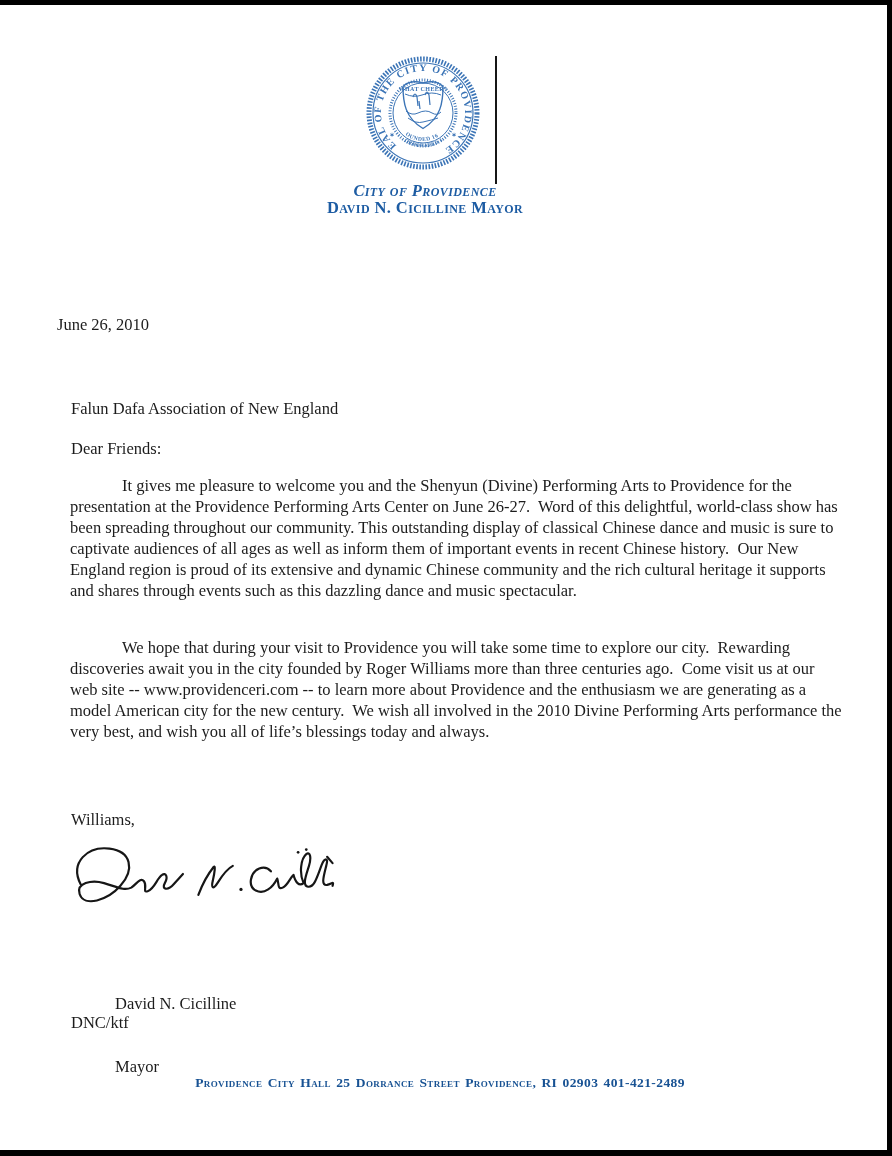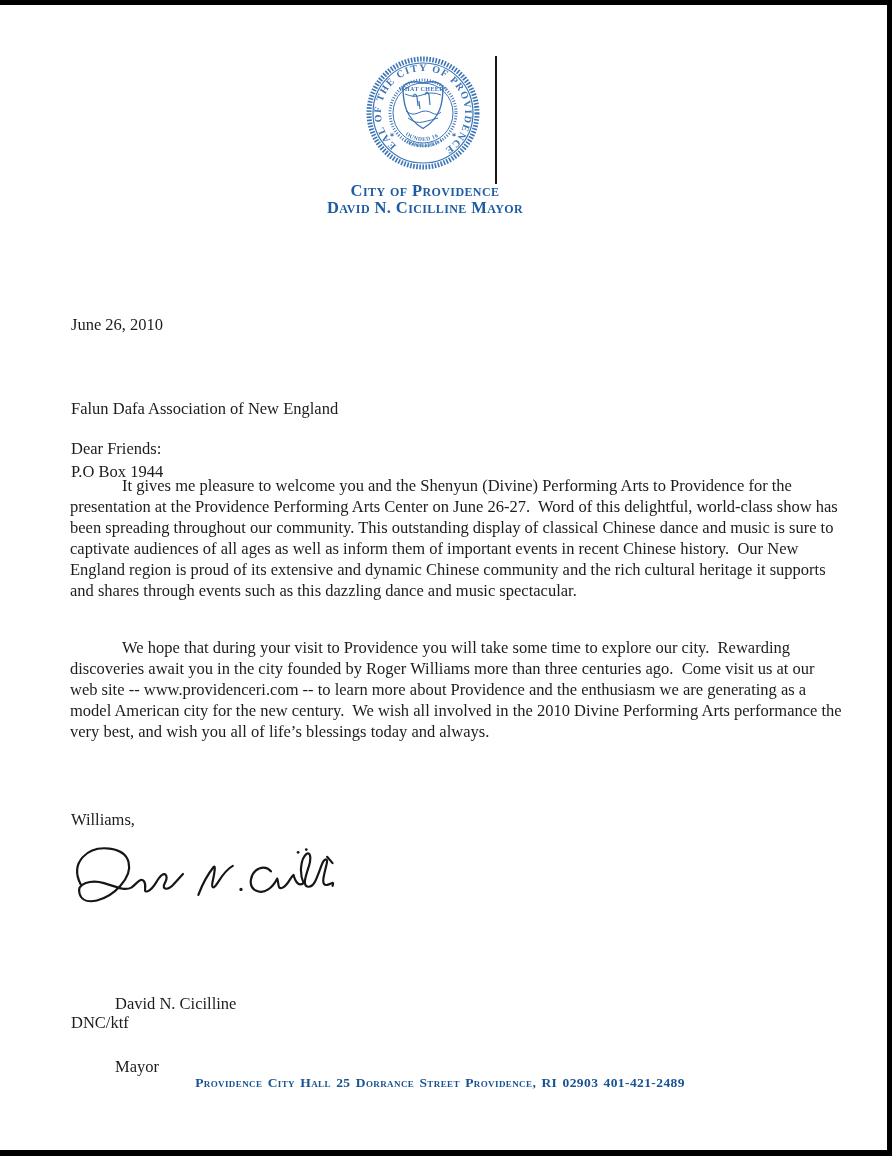--- a/index.html
+++ b/index.html
@@ -17,26 +17,26 @@
   #bar-top{top:0;left:0;width:892px;height:5px;}
   #bar-right{top:0;right:0;width:5px;height:1156px;}
   #bar-bottom{bottom:0;left:0;width:892px;height:6px;}
   #fold-line{left:495px;top:56px;width:2px;height:128px;background:#161616;}
   #seal{left:352px;top:45px;}
   #letterhead-text{left:0;top:182px;width:850px;text-align:center;line-height:17px;}
   .sc{
     font-variant:small-caps;font-weight:bold;color:var(--header_blue);
     letter-spacing:0.4px;
   }
-  #letterhead-org{font-size:16.5px;}
+  #letterhead-org{font-size:16.5px;font-style:italic;}
   #letterhead-mayor{font-size:16.5px;}
   .bodytext{
     font-size:16.5px;line-height:21px;white-space:pre-wrap;color:var(--ink);
   }
-  #date-line{left:71px;top:314px;}
+  #date-line{left:57px;top:314px;}
   #recipient{left:71px;top:356px;}
   #salutation{left:71px;top:438px;text-align:center;}
   #para1{left:70px;top:475px;width:772px;text-indent:52px;}
   #para2{left:70px;top:637px;width:772px;text-indent:52px;}
   #closing{left:71px;top:809px;}
   #signature{left:66px;top:838px;}
   #signer{left:71px;top:951px;margin-left:44px;}
   #reference{left:71px;top:1012px;}
   #footer-line{
     left:0;top:1075px;width:824px;text-align:center;box-sizing:border-box;
@@ -88,21 +88,20 @@
 
 <div class="abs" id="letterhead-text">
   <div class="sc" id="letterhead-org">City of Providence</div>
   <div class="sc" id="letterhead-mayor">David N. Cicilline Mayor</div>
 </div>
 
 <div class="abs bodytext" id="date-line">June 26, 2010</div>
 
 <div class="abs bodytext" id="recipient">
   <div>Falun Dafa Association of New England</div>
-  <div>P.O Box 1944</div>
 </div>
 
 <div class="abs bodytext" id="salutation">Dear Friends:</div>
 
 <div class="abs bodytext" id="para1">It gives me pleasure to welcome you and the Shenyun (Divine) Performing Arts to Providence for the presentation at the Providence Performing Arts Center on June 26-27.  Word of this delightful, world-class show has been spreading throughout our community. This outstanding display of classical Chinese dance and music is sure to captivate audiences of all ages as well as inform them of important events in recent Chinese history.  Our New England region is proud of its extensive and dynamic Chinese community and the rich cultural heritage it supports and shares through events such as this dazzling dance and music spectacular.</div>
 
 <div class="abs bodytext" id="para2">We hope that during your visit to Providence you will take some time to explore our city.  Rewarding discoveries await you in the city founded by Roger Williams more than three centuries ago.  Come visit us at our web site -- www.providenceri.com -- to learn more about Providence and the enthusiasm we are generating as a model American city for the new century.  We wish all involved in the 2010 Divine Performing Arts performance the very best, and wish you all of life’s blessings today and always.</div>
 
 <div class="abs bodytext" id="closing">Williams,</div>
 

